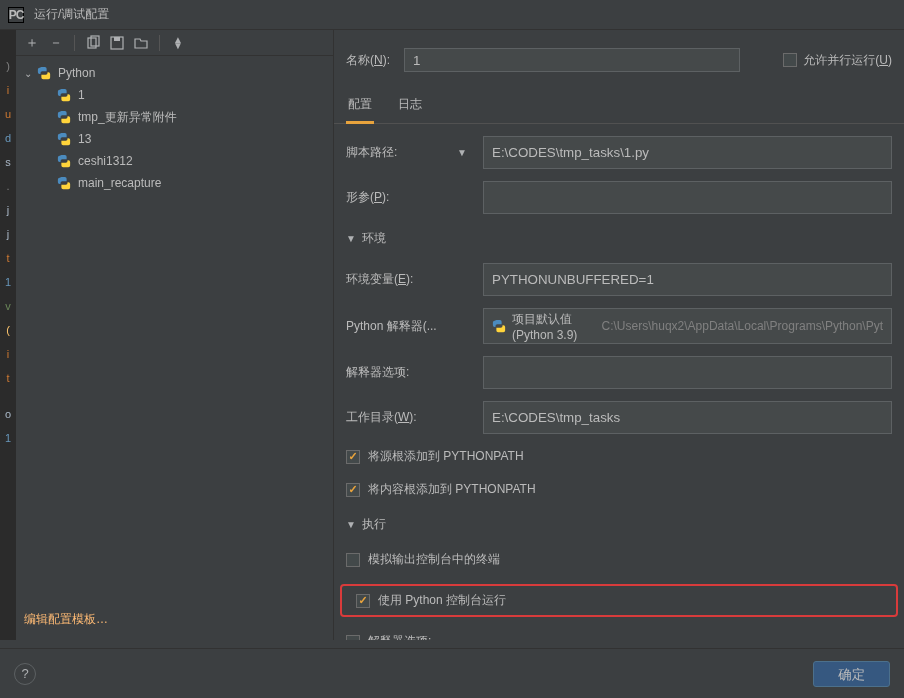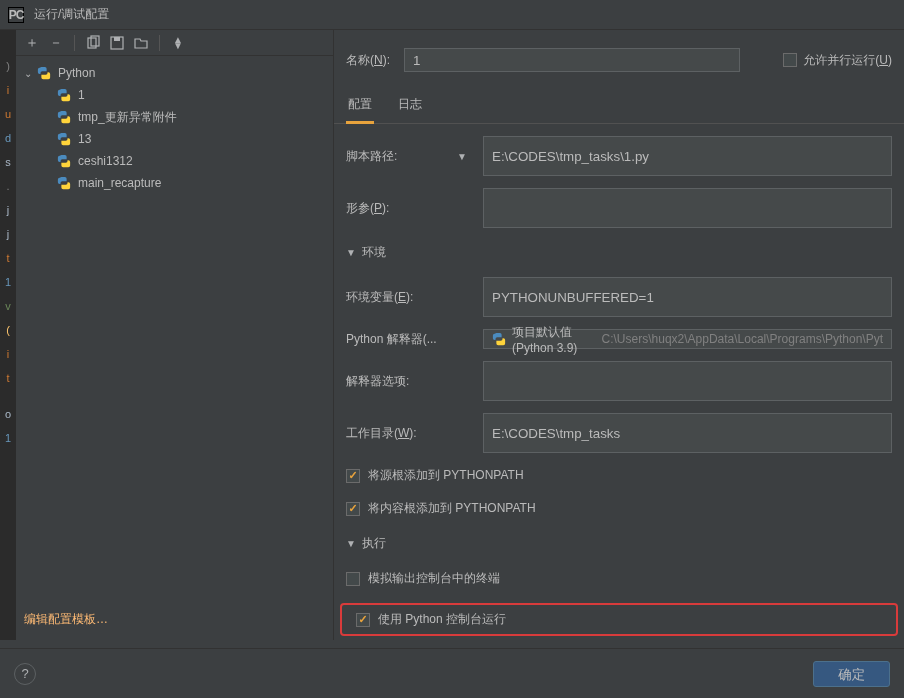--- a/index.html
+++ b/index.html
@@ -30,26 +30,26 @@
 .spacer { flex: 1; }
 .parallel-check { display: flex; align-items: center; gap: 6px; }
 .chk { width: 14px; height: 14px; border: 1px solid #6b6b6b; background: #43494a; display: inline-flex; align-items: center; justify-content: center; cursor: pointer; }
 .chk.checked::after { content: "✓"; color: #e8a33d; font-size: 11px; font-weight: bold; }
 .tabs { display: flex; gap: 22px; padding: 0 12px; border-bottom: 1px solid #515151; }
 .tab { padding: 6px 2px 8px; cursor: pointer; color: #bbbbbb; border-bottom: 3px solid transparent; margin-bottom: -1px; }
 .tab.active { border-bottom-color: #e8a33d; color: #bbbbbb; }
 .form-body { padding: 12px; display: flex; flex-direction: column; gap: 12px; overflow-y: auto; flex: 1; justify-content: space-between; }
 .form-row { display: flex; align-items: center; gap: 12px; }
 .form-label { width: 95px; color: #bbbbbb; }
-.form-input { flex: 1; background: #45494a; border: 1px solid #5d6163; color: #bbbbbb; padding: 4px 8px; height: 40px; }
+.form-input { flex: 1; background: #45494a; border: 1px solid #5d6163; color: #bbbbbb; padding: 4px 8px; height: 33px; }
 .dropdown-arrow { width: 18px; color: #afb1b3; font-size: 10px; cursor: pointer; text-align: center; }
 .section-header { display: flex; align-items: center; gap: 6px; padding: 4px 0; color: #bbbbbb; cursor: pointer; }
 .section-header .chev { font-size: 10px; color: #afb1b3; }
 .indent { padding-left: 20px; }
-.interp-field { flex: 1; background: #45494a; border: 1px solid #5d6163; padding: 4px 8px; height: 20px; display: flex; align-items: center; gap: 6px; }
+.interp-field { flex: 1; background: #45494a; border: 1px solid #5d6163; padding: 4px 8px; height: 36px; display: flex; align-items: center; gap: 6px; }
 .interp-py { width: 14px; height: 14px; display: inline-flex; }
 .interp-main { color: #bbbbbb; }
 .interp-path { color: #808080; }
 .check-row { display: flex; align-items: center; gap: 8px; padding: 2px 0; }
 .highlight-box { border: 2px solid #d93b3b; border-radius: 4px; padding: 4px 14px; margin: 2px -6px; }
 .footer { position: absolute; bottom: 0; left: 0; right: 0; height: 50px; border-top: 1px solid #323232; display: flex; align-items: center; padding: 0 14px; background: #3c3f41; }
 .help-btn { width: 22px; height: 22px; border: 1px solid #5d6163; border-radius: 11px; display: flex; align-items: center; justify-content: center; color: #afb1b3; cursor: pointer; font-size: 13px; }
 .footer-spacer { flex: 1; }
 .ok-btn { background: #365880; border: 1px solid #4c708c; color: #bbbbbb; padding: 4px 24px; cursor: pointer; height: 26px; border-radius: 3px; }
 .underline-hotkey { text-decoration: underline; }

